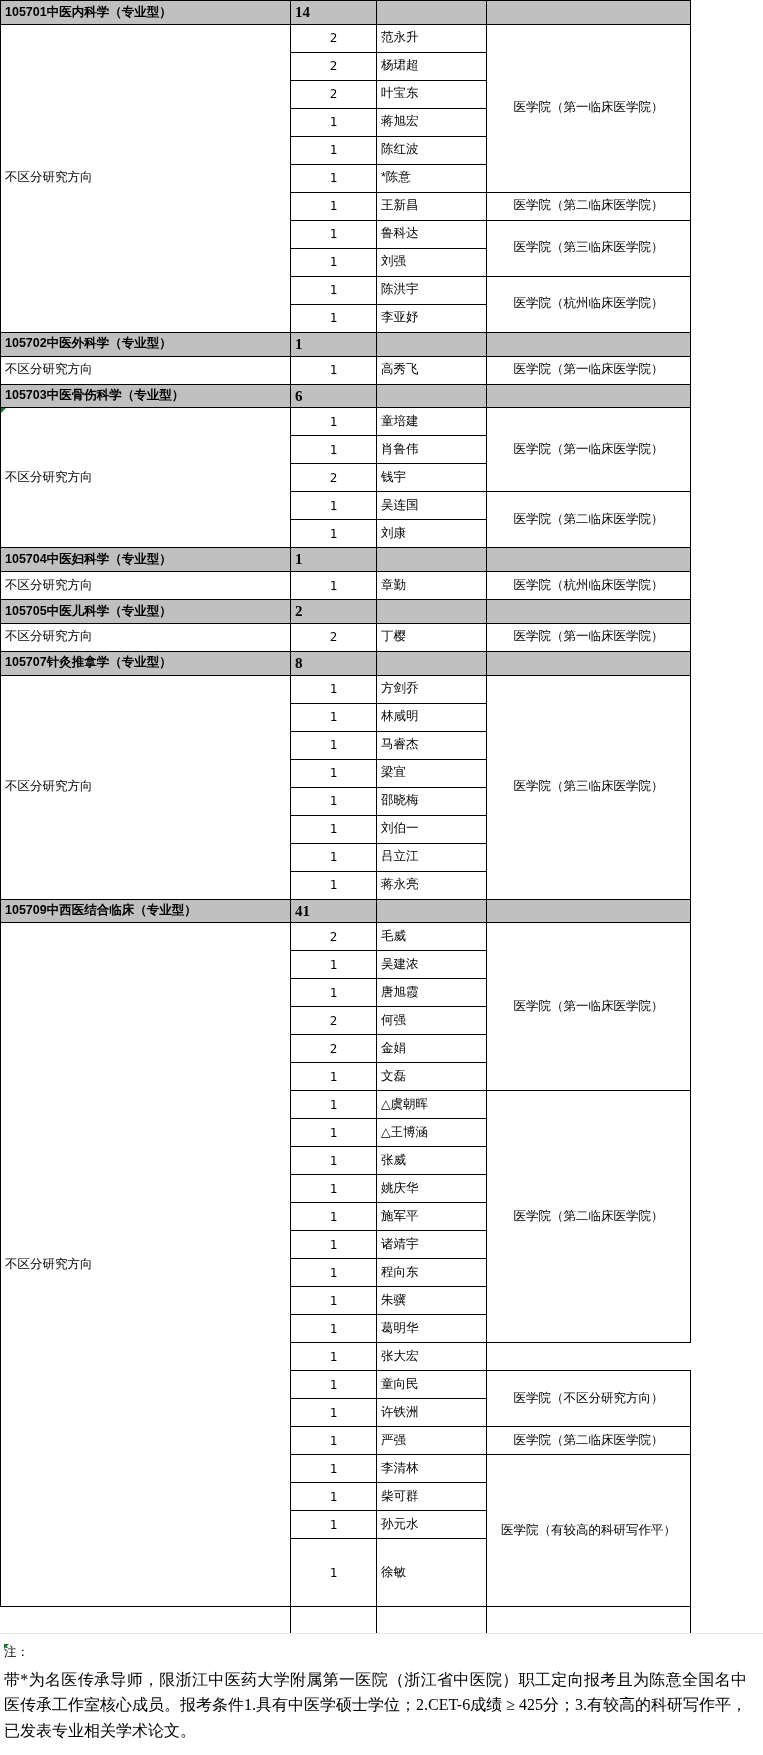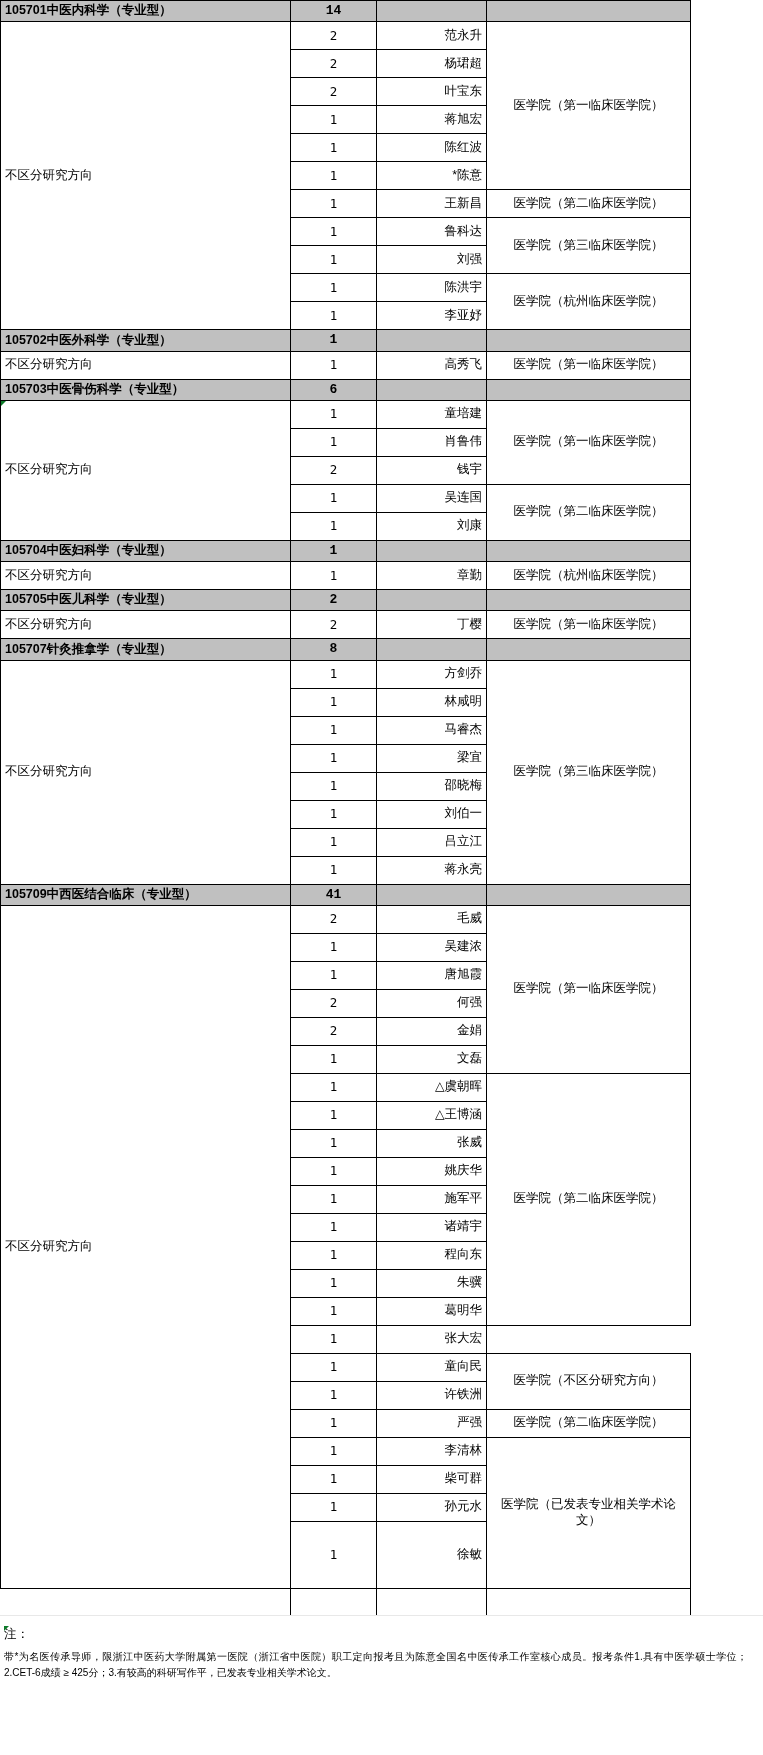--- a/index.html
+++ b/index.html
@@ -29,30 +29,30 @@
     word-break:break-all;
   }
   
   col.c-dir{width:290px;}
   col.c-num{width:86px;}
   col.c-adv{width:110px;}
   col.c-col{width:204px;}
 
   td.dir{ text-align:left; padding-left:4px; font-size:12.5px;margin-top:16px;}
   td.num{ text-align:center; font-family:"DejaVu Sans Mono","Liberation Mono",monospace; font-size:12px;}
-  td.name{ text-align:right; font-size:12.5px;}
+  td.name{ text-align:left; font-size:12.5px;}
   td.college{ text-align:center; font-size:12.5px; line-height:1.3;}
 
   tr.major td{
     background:#c0c0c0;
     font-weight:bold;
     font-size:12.5px;
   }
   tr.major td.mj-title{text-align:left;}
-  tr.major td.mj-num{text-align:center;font-family:Liberation Mono, monospace;font-weight:bold;font-size:13px;}
+  tr.major td.mj-num{text-align:left;font-family:Liberation Serif, serif;font-weight:bold;font-size:15px;}
   tr.major td.mj-blank{background:#c0c0c0;}
 
   tr.tailblank td{border:1px solid #000;height:22px;background:#fff;}
 
   .cmt-flag{
     position:absolute;
     width:0;height:0;
     border-top:5px solid #0c7a28;
     border-right:5px solid transparent;
     z-index:5;
@@ -66,23 +66,24 @@
   }
   .notes .lbl{
     font-size:12.5px;
     line-height:1.35;
     padding-top:10px;
     padding-bottom:6px;
     position:relative;
   }
   .notes p{
     margin:0 0 14px 0;
-    font-size:10px;
+    font-size:16px;
     line-height:1.6;
     text-align:justify;
+    font-family:Liberation Serif, serif;
   }
   .hairline{
     border-top:1px solid #e8e8e8;
     width:763px;
     height:0;
     margin:0;
   }
 </style>
 </head>
 <body>
@@ -340,21 +341,21 @@
           <td class="name">许铁洲</td>
         </tr>
         <tr class="data" style="height: 28px;">
           <td class="num">1</td>
           <td class="name">严强</td>
           <td class="college" rowspan="1">医学院（第二临床医学院）</td>
         </tr>
         <tr class="data" style="height: 28px;">
           <td class="num">1</td>
           <td class="name">李清林</td>
-          <td class="college" rowspan="4">医学院（已发表专业相关学术论文）</td>
+          <td class="college" rowspan="4">医学院（有较高的科研写作平）</td>
         </tr>
         <tr class="data" style="height: 28px;">
           <td class="num">1</td>
           <td class="name">柴可群</td>
         </tr>
         <tr class="data" style="height: 28px;">
           <td class="num">1</td>
           <td class="name">孙元水</td>
         </tr>
         <tr class="data" style="height: 28px;">

